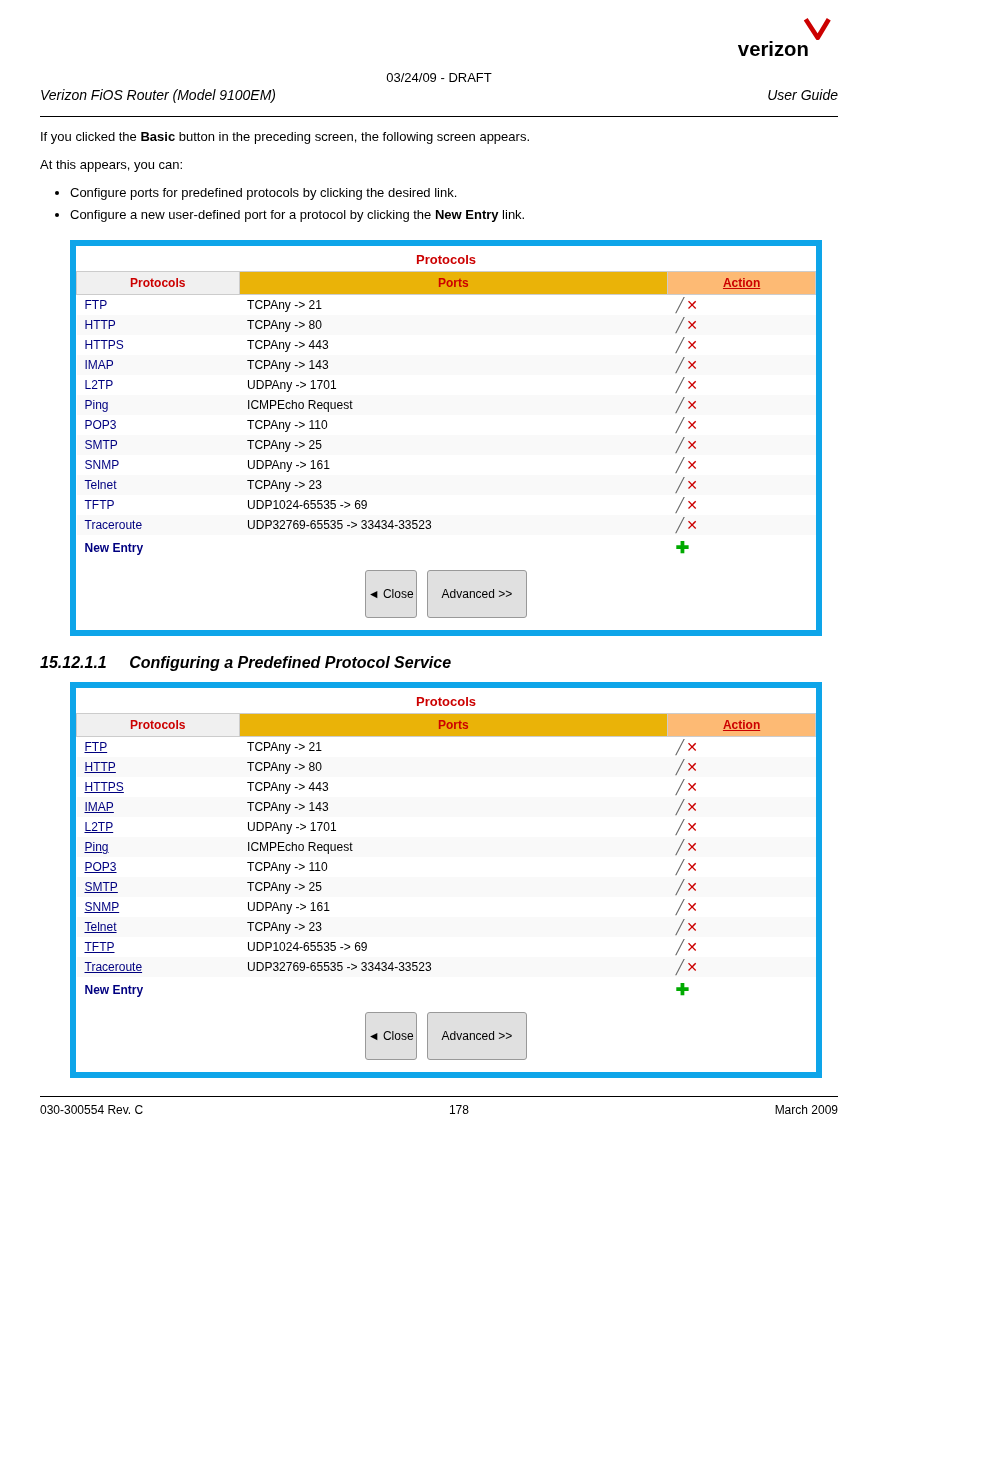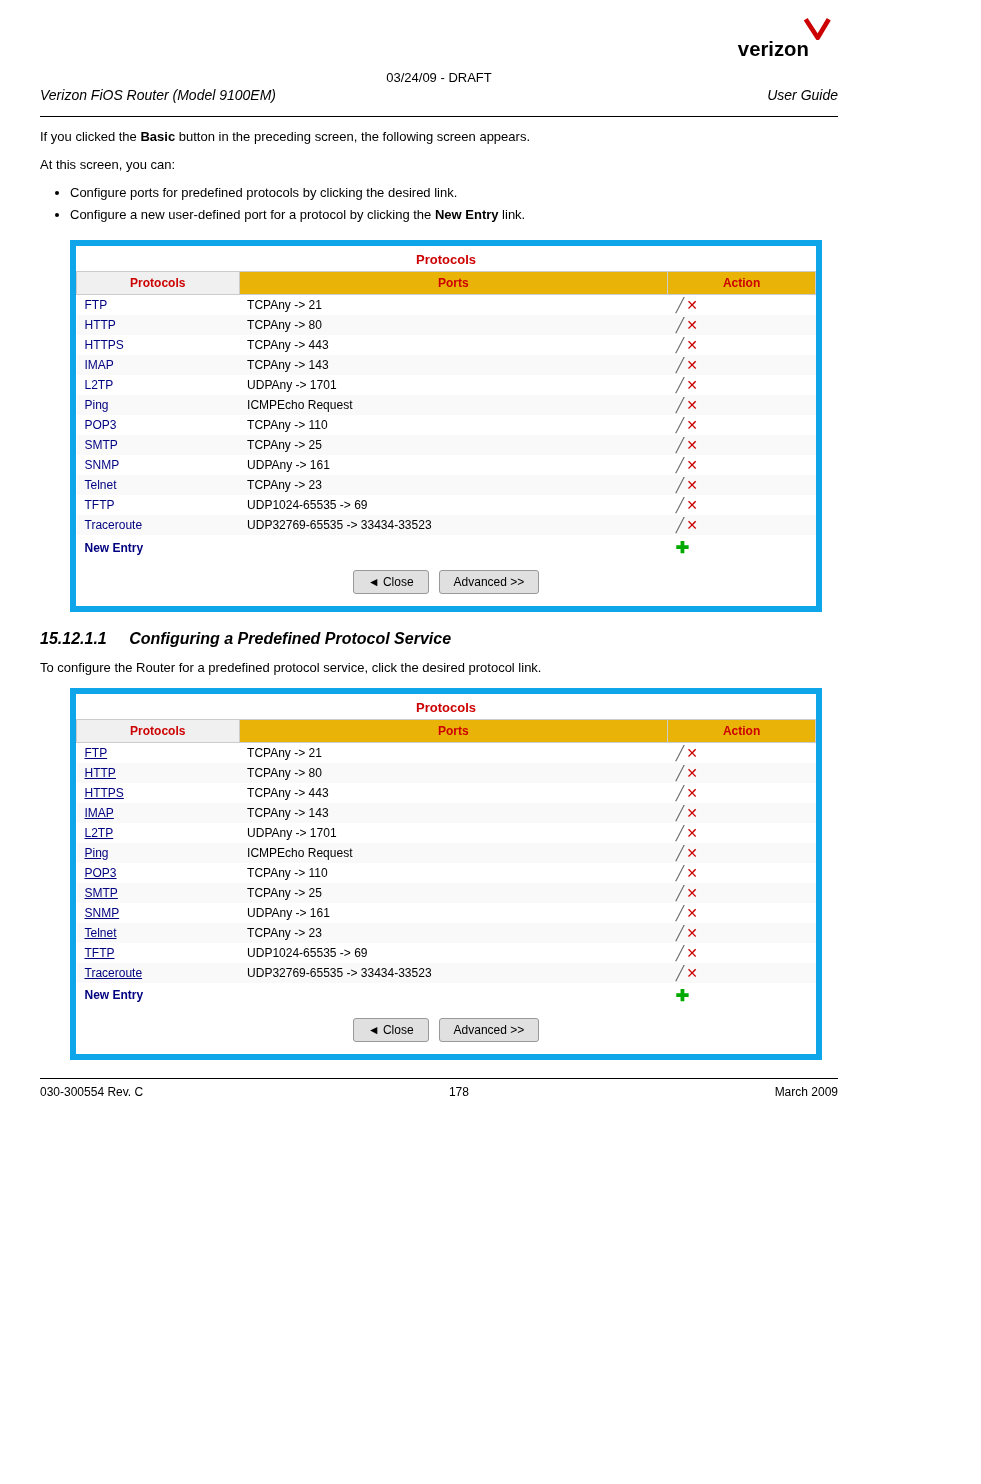--- a/index.html
+++ b/index.html
@@ -83,22 +83,23 @@
       background: #f0f0f0;
     }
     .protocols-table th.col-ports {
       width: 58%;
       color: #cc0000;
       background: #eab308;
     }
     .protocols-table th.col-action {
       width: 20%;
       color: #cc0000;
-      background: #eab308;
+      background: #fdba74;
       text-align: center;
+      text-decoration: underline;
     }
     .protocols-table td {
       padding: 2px 8px;
       font-size: 12px;
       border: none;
     }
     .protocols-table tr:nth-child(even) { background: #f9f9f9; }
     .proto-link-underline {
       color: #000080;
       text-decoration: underline;
@@ -131,29 +132,29 @@
     }
     .button-row {
       display: flex;
       justify-content: center;
       gap: 10px;
       margin-top: 10px;
     }
     .btn-close {
       background: #e0e0e0;
       border: 1px solid #999;
-      padding: 4px 14px;
+      padding: 4px 2px;
       font-size: 12px;
       cursor: pointer;
       border-radius: 3px;
     }
     .btn-advanced {
       background: #e0e0e0;
       border: 1px solid #999;
-      padding: 4px 14px;
+      padding: 16px 14px;
       font-size: 12px;
       cursor: pointer;
       border-radius: 3px;
     }
     .section-heading {
       font-size: 16px;
       font-weight: bold;
       font-style: italic;
       margin: 14px 0 10px 0;
     }
@@ -192,21 +193,21 @@
 
   <div class="model-line">
     <span>Verizon FiOS Router (Model 9100EM)</span>
     <span>User Guide</span>
   </div>
 
   <p class="intro-text">
     If you clicked the <strong>Basic</strong> button in the preceding screen, the following screen appears.
   </p>
 
-  <p class="intro-text">At this screen, you can:</p>
+  <p class="intro-text">At this appears, you can:</p>
 
   <ul class="bullet-list">
     <li>
       <span>Configure ports for predefined protocols by clicking the desired link.</span>
     </li>
     <li>
       Configure a new user-defined port for a protocol by clicking the <strong>New Entry</strong> link.
     </li>
   </ul>
 
@@ -352,21 +353,20 @@
       <button class="btn-close">◄ Close</button>
       <button class="btn-advanced">Advanced &gt;&gt;</button>
     </div>
   </div>
 
   <div class="section-heading">
     <span class="section-num">15.12.1.1</span>
     <span>Configuring a Predefined Protocol Service</span>
   </div>
 
-  <p class="intro-text">To configure the Router for a predefined protocol service, click the desired protocol link.</p>
 
   <div class="protocols-box">
     <div class="protocols-title">Protocols</div>
     <table class="protocols-table">
       <thead>
         <tr>
           <th class="col-proto">Protocols</th>
           <th class="col-ports">Ports</th>
           <th class="col-action">Action</th>
         </tr>

